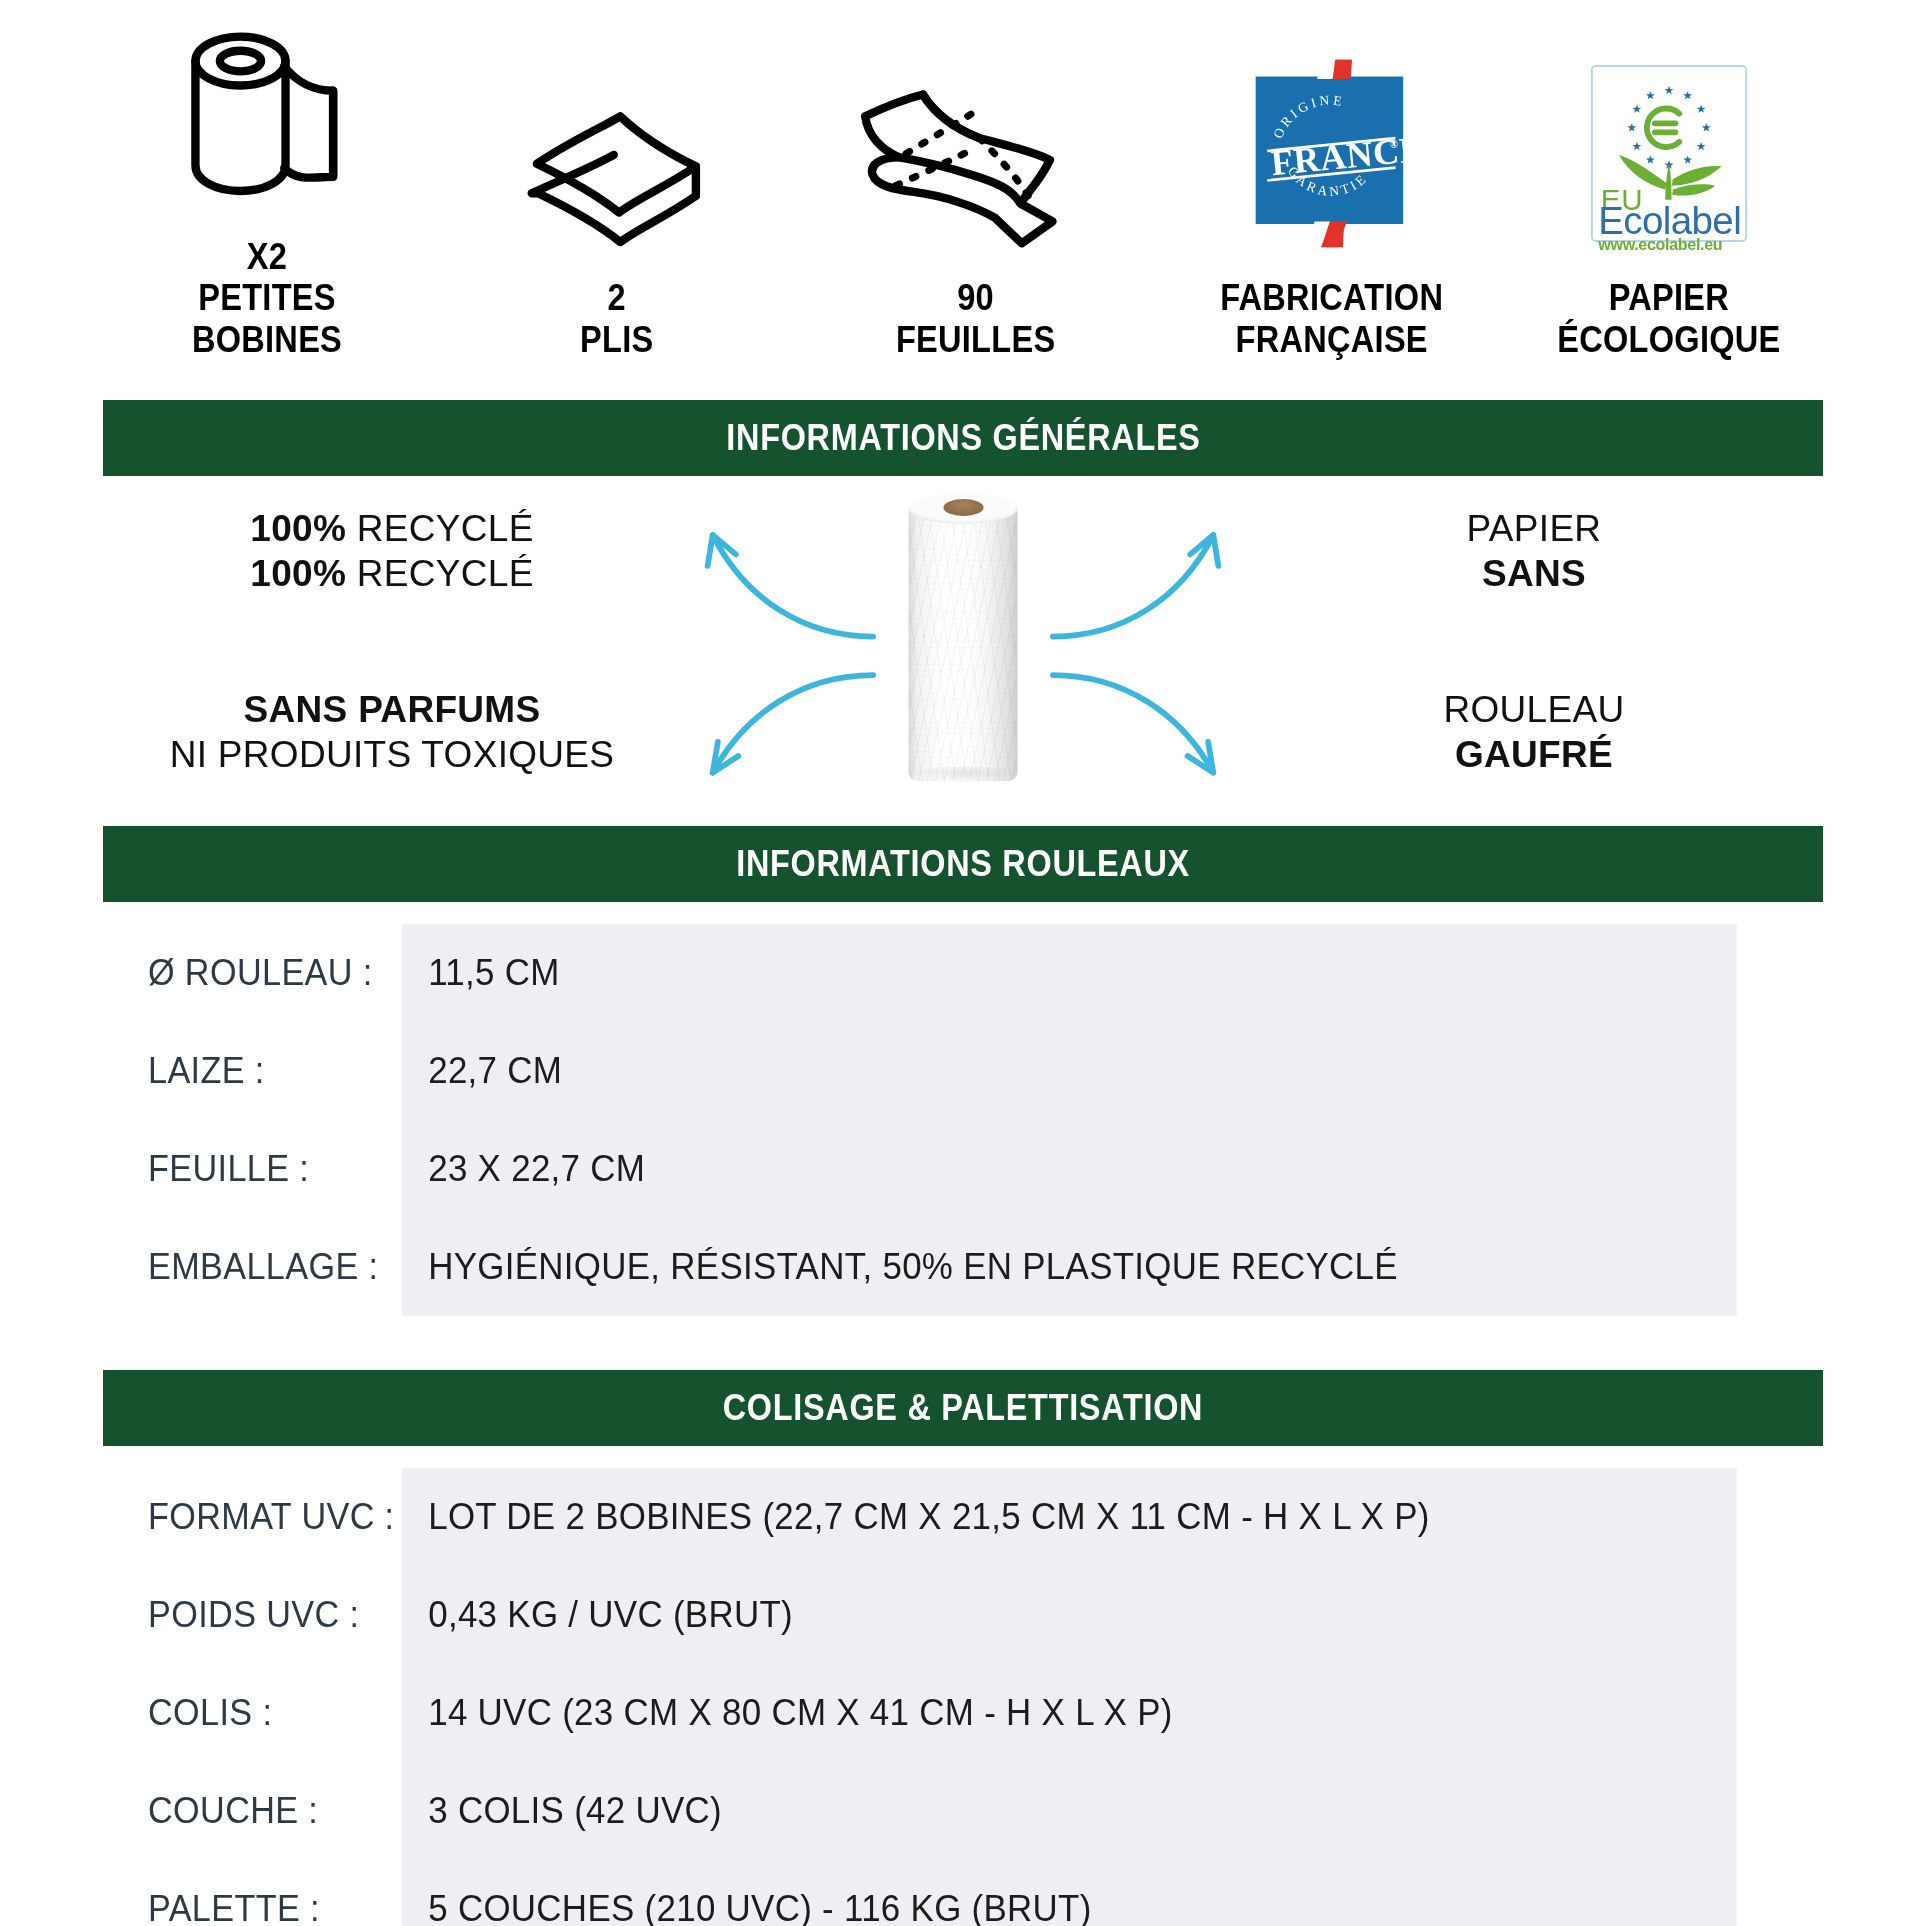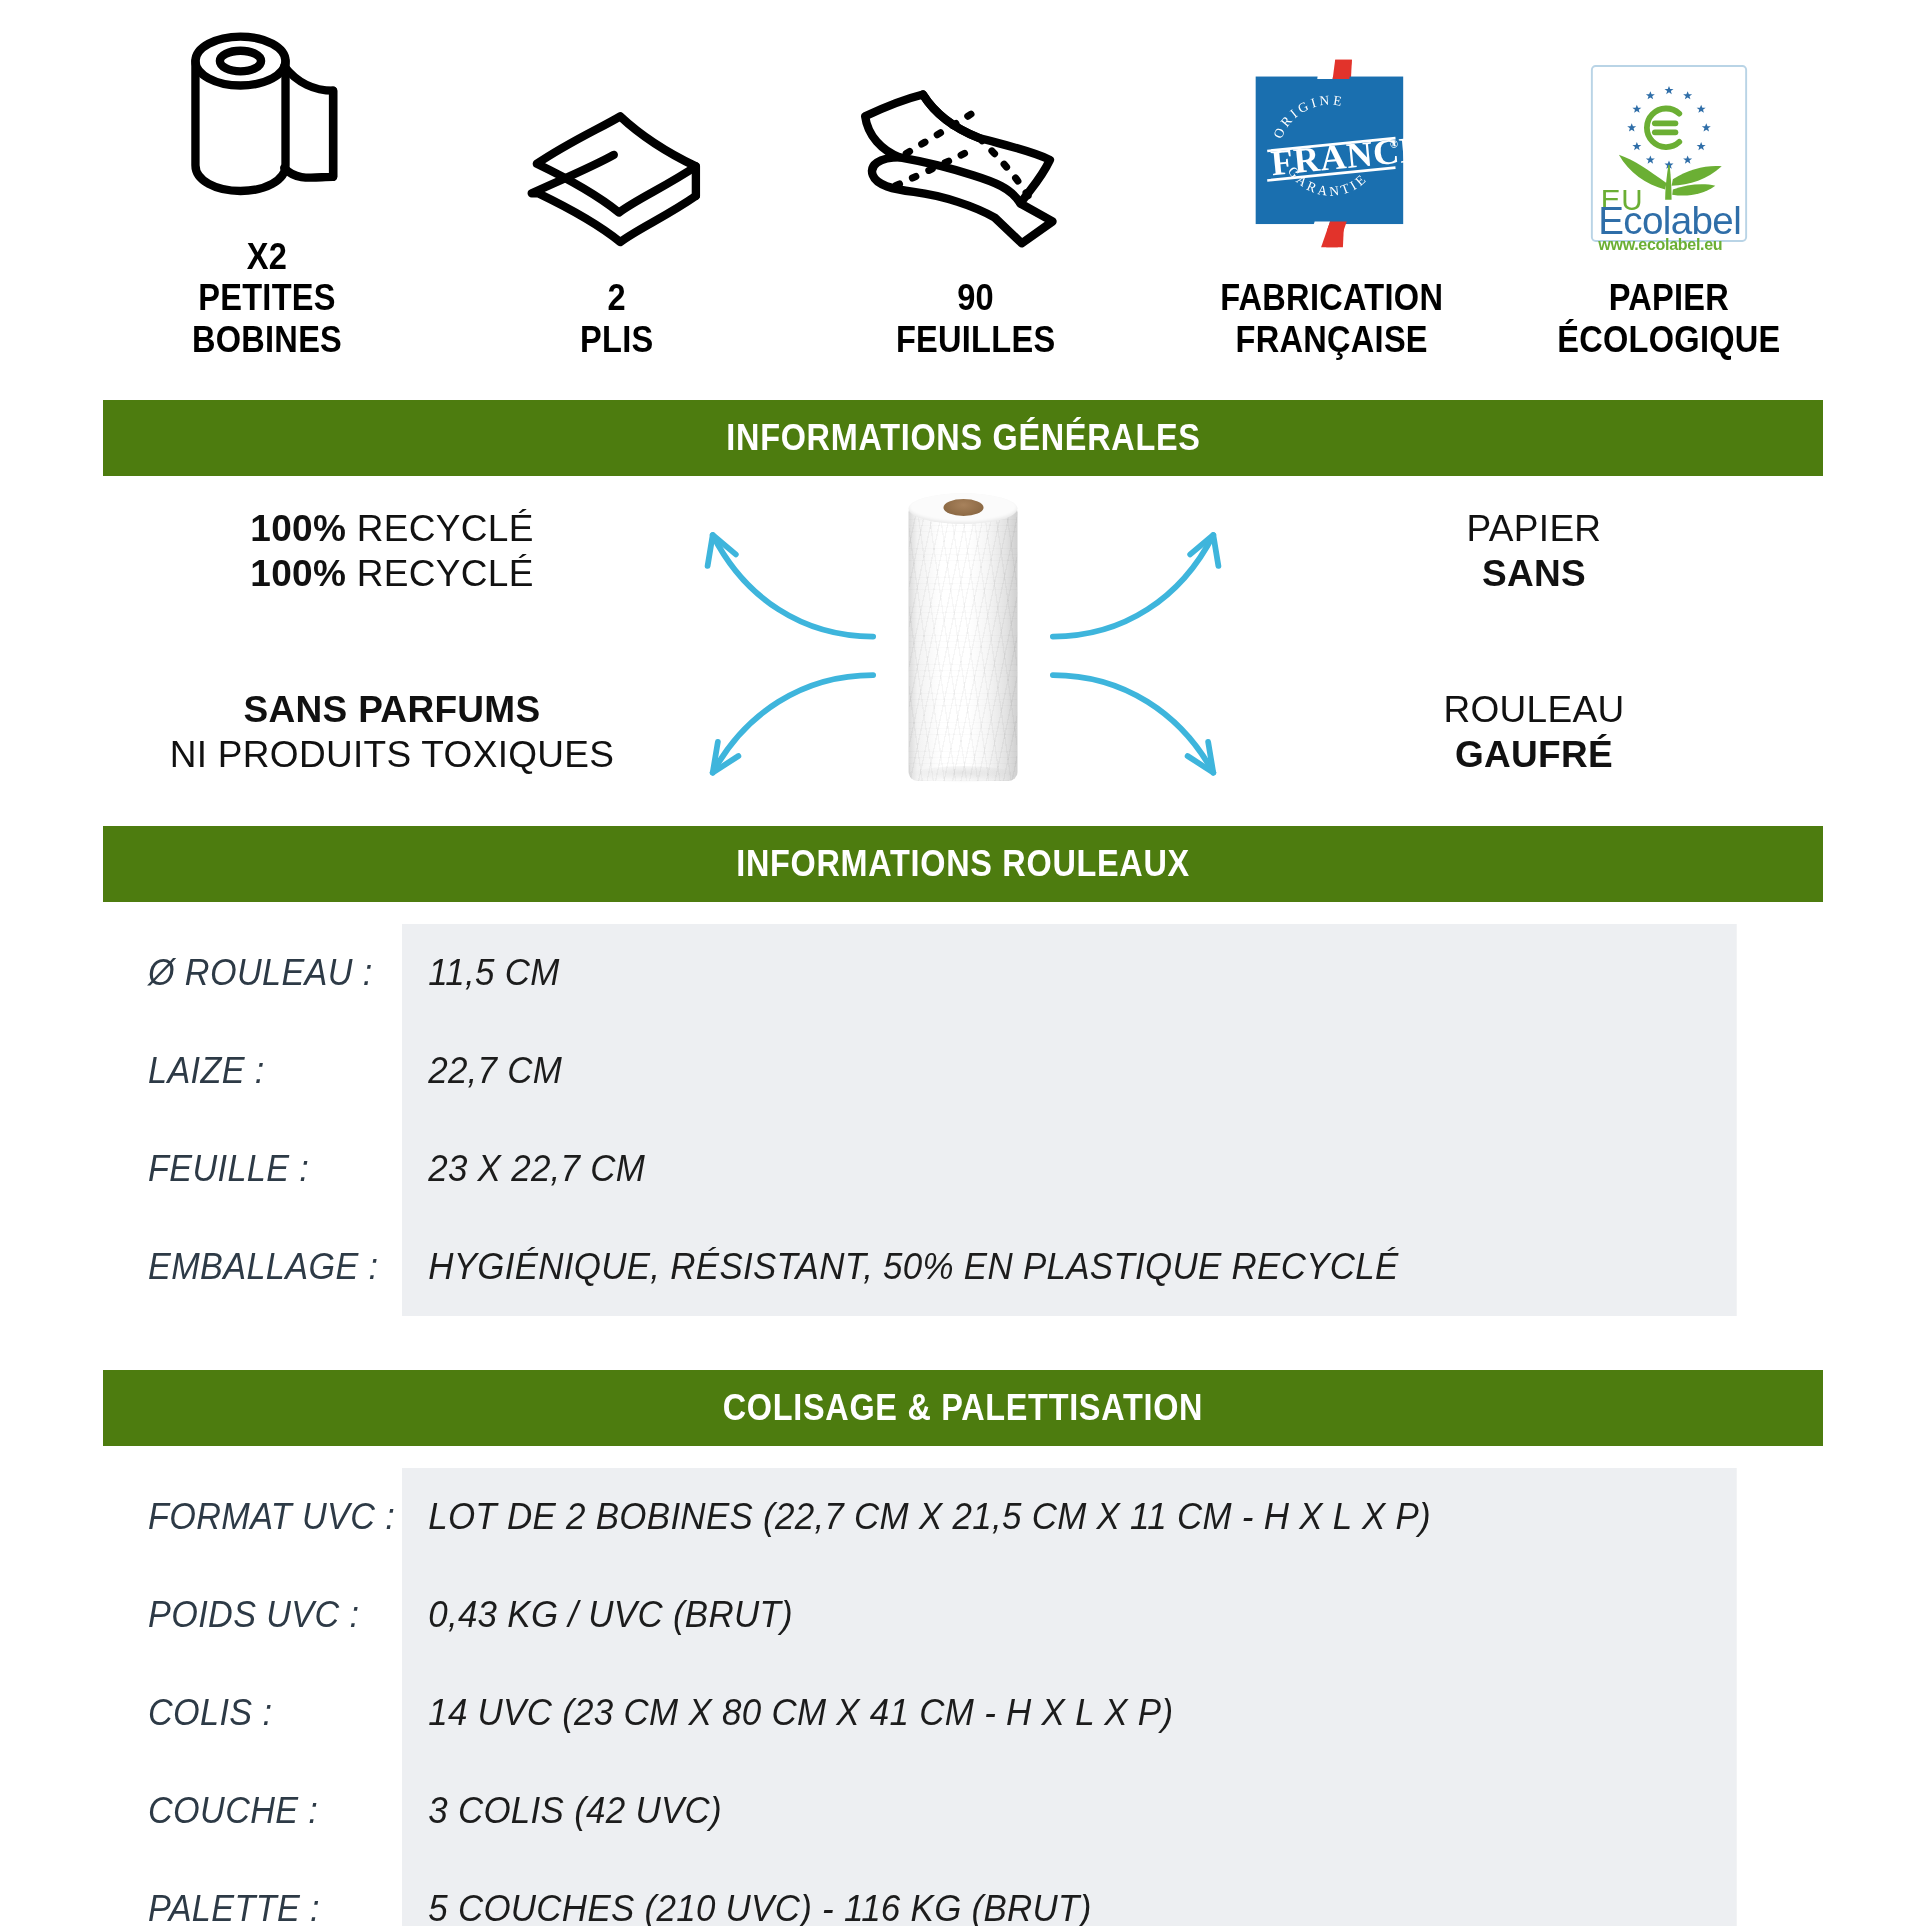--- a/index.html
+++ b/index.html
@@ -56,21 +56,21 @@
 
   .f-roll   { width: 212px; }
   .f-plis   { width: 199px; }
   .f-feuil  { width: 231px; }
   .f-france { width: 193px; }
   .f-eco    { width: 193px; }
 
   
   .band {
     margin: 0 103px;
-    background: #4d7c0f;
+    background: #14532d;
     height: 76px;
     display: flex;
     align-items: center;
     justify-content: center;
   }
   .band-text {
     color: #ffffff;
     font-weight: 700;
     font-size: 36px;
     letter-spacing: 0.8px;
@@ -172,21 +172,20 @@
   
   .spec-table {
     margin: 0 148px;
     padding-top: 22px;
   }
 
   .spec-row {
     display: flex;
     align-items: stretch;
     height: 98px;
-    font-style: italic;
   }
 
   .spec-label {
     width: 254px;
     flex: 0 0 254px;
     display: flex;
     align-items: center;
     font-size: 36px;
     font-weight: 300;
     color: #2D3A46;

